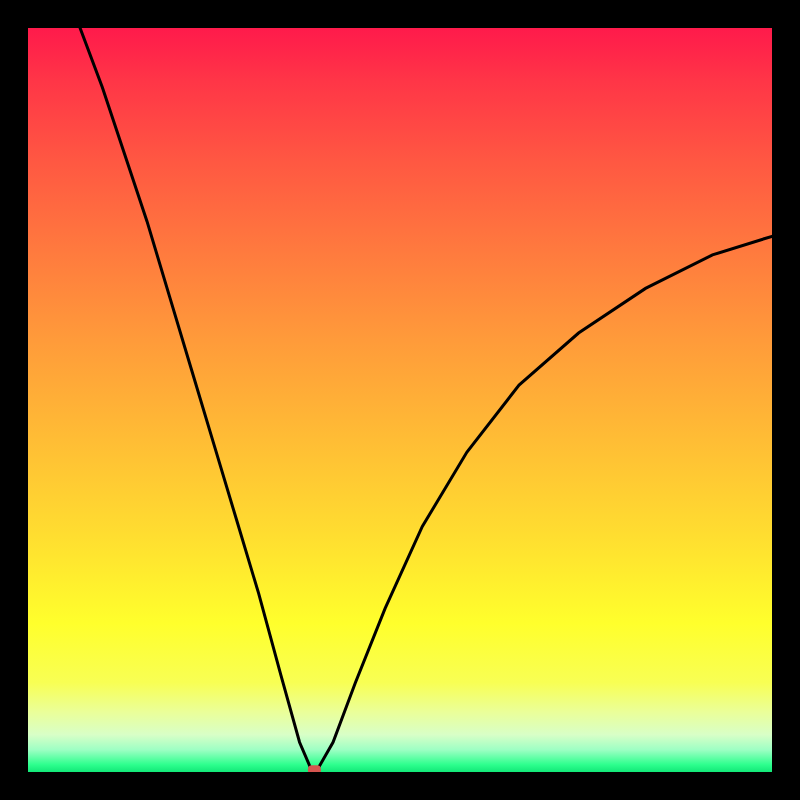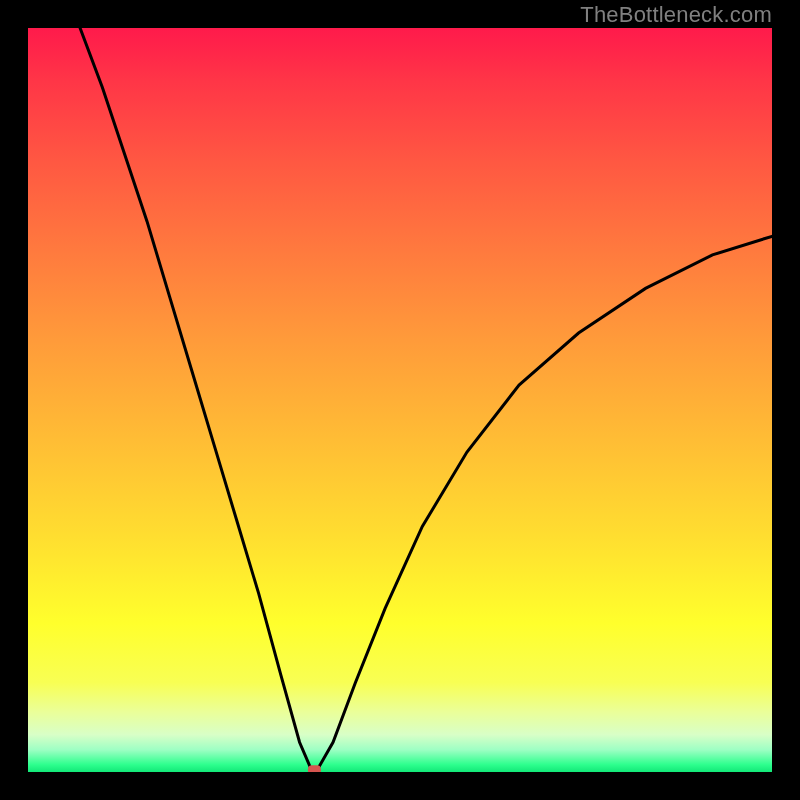--- a/index.html
+++ b/index.html
@@ -78,15 +78,14 @@
 
   <div class="plot-area">
     <div class="gradient-fill"></div>
 
     <svg id="chart-svg" class="curve-svg" viewBox="0 0 744 744" preserveAspectRatio="none">
       <path id="series-path" class="curve-path" d="M52.08 0.00 L74.40 59.52 L96.72 126.48 L119.04 193.44 L141.36 267.84 L163.68 342.24 L186.00 416.64 L208.32 491.04 L230.64 565.44 L252.96 647.28 L271.56 714.24 L282.72 740.28 L290.16 740.28 L305.04 714.24 L327.36 654.72 L357.12 580.32 L394.32 498.48 L438.96 424.08 L491.04 357.12 L550.56 305.04 L617.52 260.40 L684.48 226.92 L744.00 208.32"></path>
       <rect id="marker-rect" class="marker" rx="4" ry="4" width="13" height="9" x="279.94" y="737.27" fill="#d5554f"></rect>
     </svg>
   </div>
 
-  <div class="watermark">TheBottleneck.com</div>
 
 </div>
 
 </body></html>

